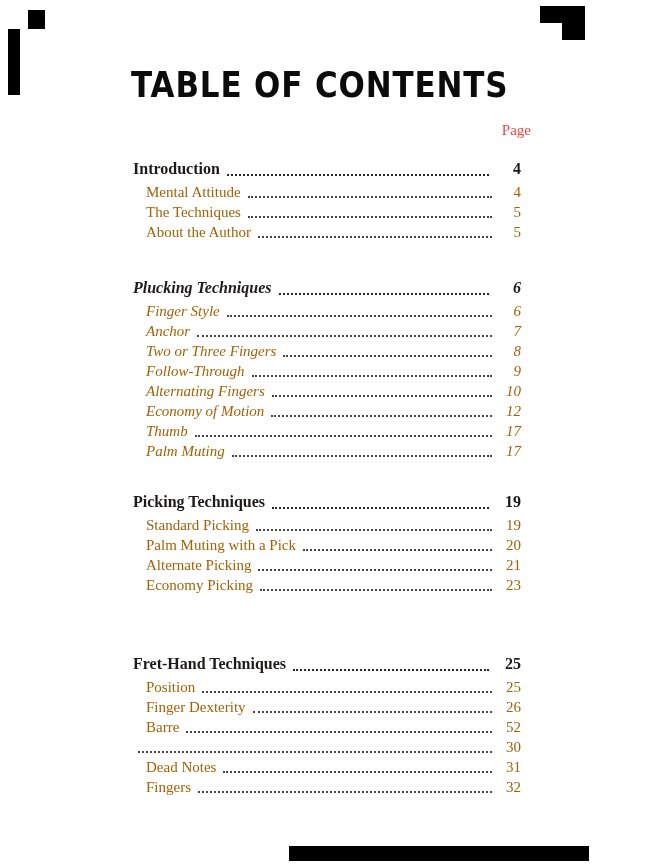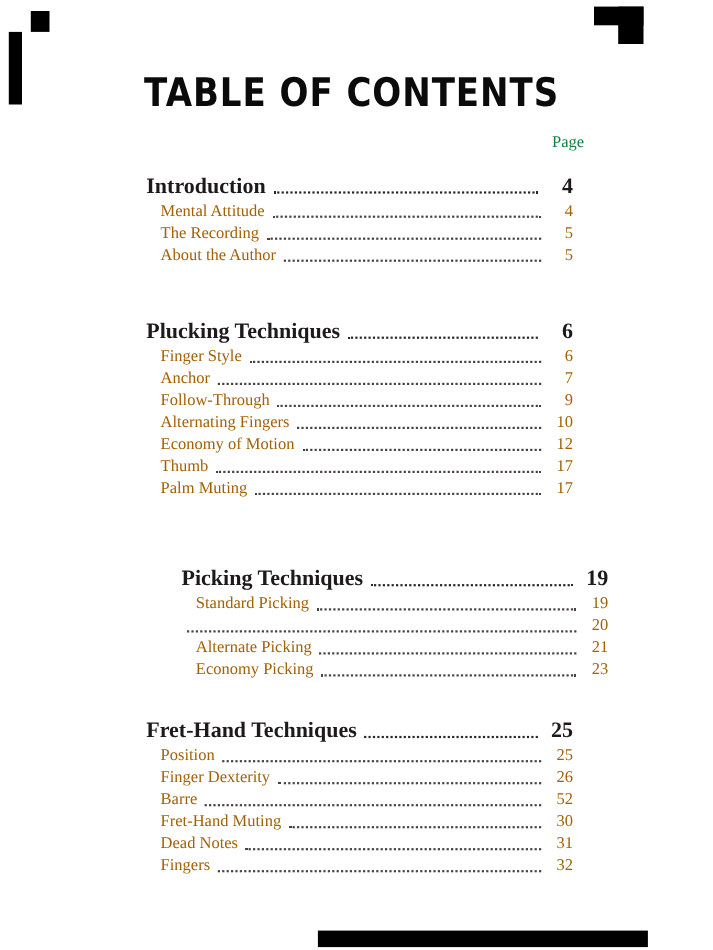--- a/index.html
+++ b/index.html
@@ -20,29 +20,29 @@
 
   .title {
     position:absolute; left:131px; top:64px; margin:0;
     font-family:"DejaVu Sans", sans-serif;
     font-weight:bold; font-size:36px; letter-spacing:1px;
     color:#0b0b0b; white-space:nowrap;
     transform:scaleX(0.86); transform-origin:left center;
   }
   .page-label {
     position:absolute; top:122px; left:133px; width:398px;
-    text-align:right; font-size:15px; color:#15803d;
+    text-align:right; font-size:15px; color:#ef4444;
   }
   .toc-section { position:absolute; left:133px; width:388px; }
   .row {
     display:flex; align-items:baseline;
     line-height:20px; font-size:15px; color:#a16207;
   }
   .row.head {
-    line-height:22px; font-size:20px; font-weight:bold;
+    line-height:22px; font-size:16px; font-weight:bold;
     color:#1f1a1a; margin-bottom:2px;
   }
   .row .label { white-space:nowrap; padding-right:2px; }
   .row.item .label { padding-left:13px; }
   .leader {
     flex:1; align-self:flex-end;
     border-bottom:2px dotted #4a423f;
     margin:0 3px 4px 5px; height:0;
   }
   .row.head .leader { border-bottom-color:#2c2523; margin-right:6px; }
@@ -67,47 +67,52 @@
           <span class="label">Introduction</span>
           <span class="leader"></span>
           <span class="num">4</span>
         </div>
         <div class="row item">
           <span class="label">Mental Attitude</span>
           <span class="leader"></span>
           <span class="num">4</span>
         </div>
         <div class="row item">
-          <span class="label">The Recording</span>
+          <span class="label">The Techniques</span>
           <span class="leader"></span>
           <span class="num">5</span>
         </div>
         <div class="row item">
           <span class="label">About the Author</span>
           <span class="leader"></span>
           <span class="num">5</span>
         </div>
       </div>
-      <div class="toc-section" style="top: 290px;">
+      <div class="toc-section" style="top: 277px; font-style: italic;">
         <div class="row head">
           <span class="label">Plucking Techniques</span>
           <span class="leader"></span>
           <span class="num">6</span>
         </div>
         <div class="row item">
           <span class="label">Finger Style</span>
           <span class="leader"></span>
           <span class="num">6</span>
         </div>
         <div class="row item">
           <span class="label">Anchor</span>
           <span class="leader"></span>
           <span class="num">7</span>
         </div>
         <div class="row item">
+          <span class="label">Two or Three Fingers</span>
+          <span class="leader"></span>
+          <span class="num">8</span>
+        </div>
+        <div class="row item">
           <span class="label">Follow-Through</span>
           <span class="leader"></span>
           <span class="num">9</span>
         </div>
         <div class="row item">
           <span class="label">Alternating Fingers</span>
           <span class="leader"></span>
           <span class="num">10</span>
         </div>
         <div class="row item">
@@ -119,32 +124,33 @@
           <span class="label">Thumb</span>
           <span class="leader"></span>
           <span class="num">17</span>
         </div>
         <div class="row item">
           <span class="label">Palm Muting</span>
           <span class="leader"></span>
           <span class="num">17</span>
         </div>
       </div>
-      <div class="toc-section" style="top: 515px; margin-left: 32px;">
+      <div class="toc-section" style="top: 491px;">
         <div class="row head">
           <span class="label">Picking Techniques</span>
           <span class="leader"></span>
           <span class="num">19</span>
         </div>
         <div class="row item">
           <span class="label">Standard Picking</span>
           <span class="leader"></span>
           <span class="num">19</span>
         </div>
         <div class="row item">
+          <span class="label">Palm Muting with a Pick</span>
           <span class="leader"></span>
           <span class="num">20</span>
         </div>
         <div class="row item">
           <span class="label">Alternate Picking</span>
           <span class="leader"></span>
           <span class="num">21</span>
         </div>
         <div class="row item">
           <span class="label">Economy Picking</span>
@@ -167,21 +173,20 @@
           <span class="label">Finger Dexterity</span>
           <span class="leader"></span>
           <span class="num">26</span>
         </div>
         <div class="row item">
           <span class="label">Barre</span>
           <span class="leader"></span>
           <span class="num">52</span>
         </div>
         <div class="row item">
-          <span class="label">Fret-Hand Muting</span>
           <span class="leader"></span>
           <span class="num">30</span>
         </div>
         <div class="row item">
           <span class="label">Dead Notes</span>
           <span class="leader"></span>
           <span class="num">31</span>
         </div>
         <div class="row item">
           <span class="label">Fingers</span>

